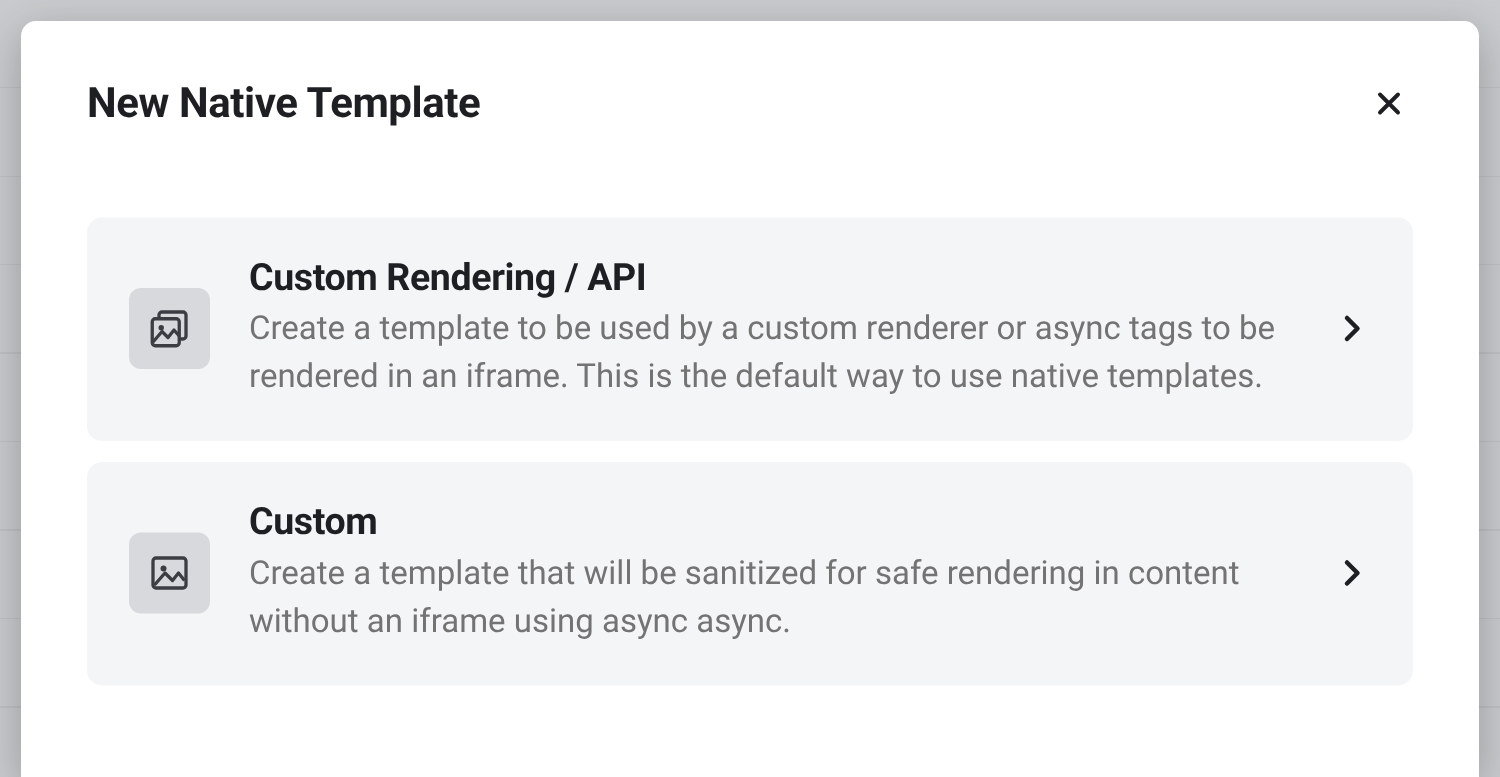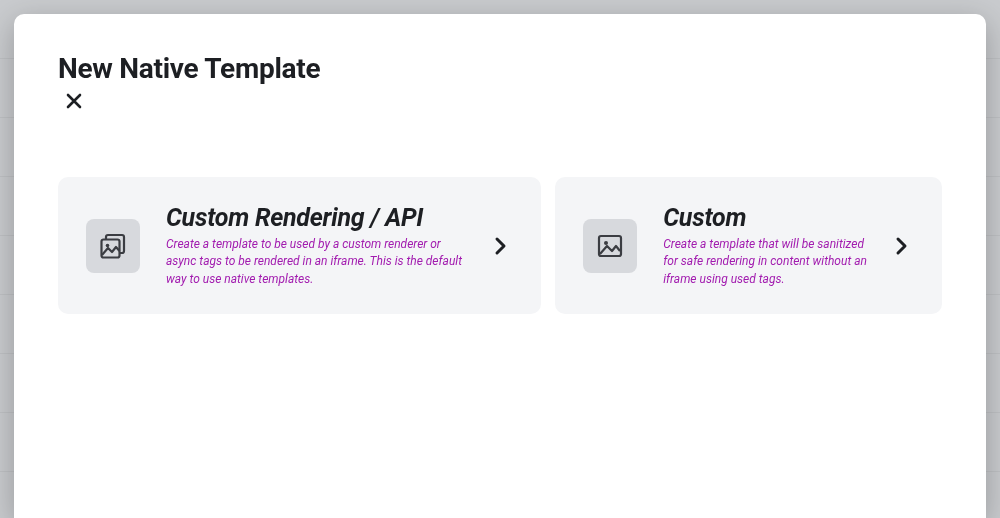--- a/index.html
+++ b/index.html
@@ -28,46 +28,44 @@
     top: 14px;
     bottom: 0;
     background: #ffffff;
     border-radius: 10px 10px 0 0;
     box-shadow: 0 8px 30px rgba(0,0,0,0.25);
     padding: 0;
     overflow: hidden;
   }
   .modal-header {
     display: flex;
-    align-items: flex-start;
+    align-items: flex-end;
     justify-content: space-between;
     padding: 38px 44px 0 44px;
-    flex-direction: column;
   }
   .modal-title {
     font-size: 28px;
     font-weight: 700;
     color: #1d1f23;
     letter-spacing: -0.01em;
   }
   .close-btn {
     background: none;
     border: none;
     cursor: pointer;
     padding: 6px;
     line-height: 0;
     color: #1d1f23;
   }
   .close-btn svg { display: block; }
   .options {
     padding: 60px 44px 0 44px;
     display: flex;
-    flex-direction: row;
+    flex-direction: column;
     gap: 14px;
-    font-style: italic;
   }
   .option-card {
     background: #f4f5f7;
     border-radius: 10px;
     padding: 26px 30px 26px 28px;
     display: flex;
     align-items: center;
     gap: 26px;
     cursor: pointer;
     transition: background 0.12s;
@@ -89,23 +87,23 @@
     min-width: 0;
   }
   .option-title {
     font-size: 25px;
     font-weight: 700;
     color: #1d1f23;
     margin-bottom: 4px;
     letter-spacing: -0.01em;
   }
   .option-desc {
-    font-size: 12px;
+    font-size: 22px;
     line-height: 1.45;
-    color: #a21caf;
+    color: #737373;
   }
   .option-chevron {
     color: #1d1f23;
     min-width: 18px;
   }
   .option-chevron svg { display: block; }
 </style>
 </head>
 <body>
 
@@ -149,21 +147,21 @@
     <div class="option-card">
       <div class="option-icon-wrap">
         <svg width="30" height="30" viewBox="0 0 30 30" fill="none">
           <rect x="4" y="5" width="22" height="20" rx="2" stroke="currentColor" stroke-width="2.2" fill="none"></rect>
           <circle cx="11" cy="12" r="2" fill="currentColor"></circle>
           <path d="M5 23 L12 15 L17 20 L21 15 L25 20" stroke="currentColor" stroke-width="2.2" fill="none" stroke-linejoin="round"></path>
         </svg>
       </div>
       <div class="option-text">
         <div class="option-title">Custom</div>
-        <div class="option-desc">Create a template that will be sanitized for safe rendering in content without an iframe using used tags.</div>
+        <div class="option-desc">Create a template that will be sanitized for safe rendering in content without an iframe using async async.</div>
       </div>
       <div class="option-chevron">
         <svg width="14" height="22" viewBox="0 0 14 22" fill="none">
           <path d="M4 4 L11 11 L4 18" stroke="currentColor" stroke-width="3" stroke-linecap="round" stroke-linejoin="round"></path>
         </svg>
       </div>
     </div>
 
   </div>
 </div>

